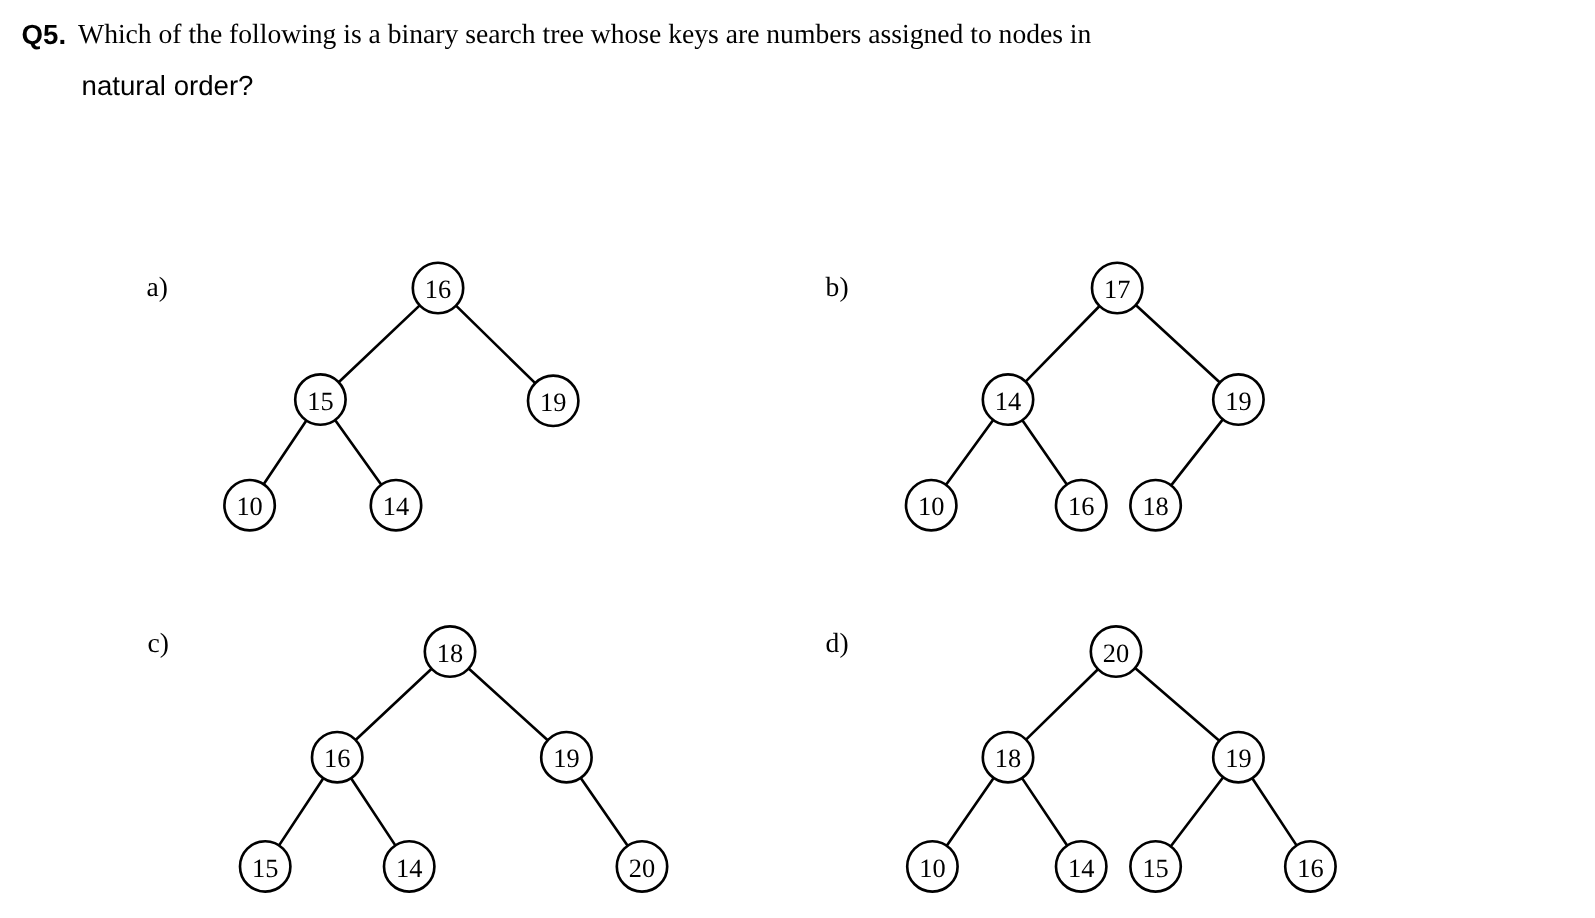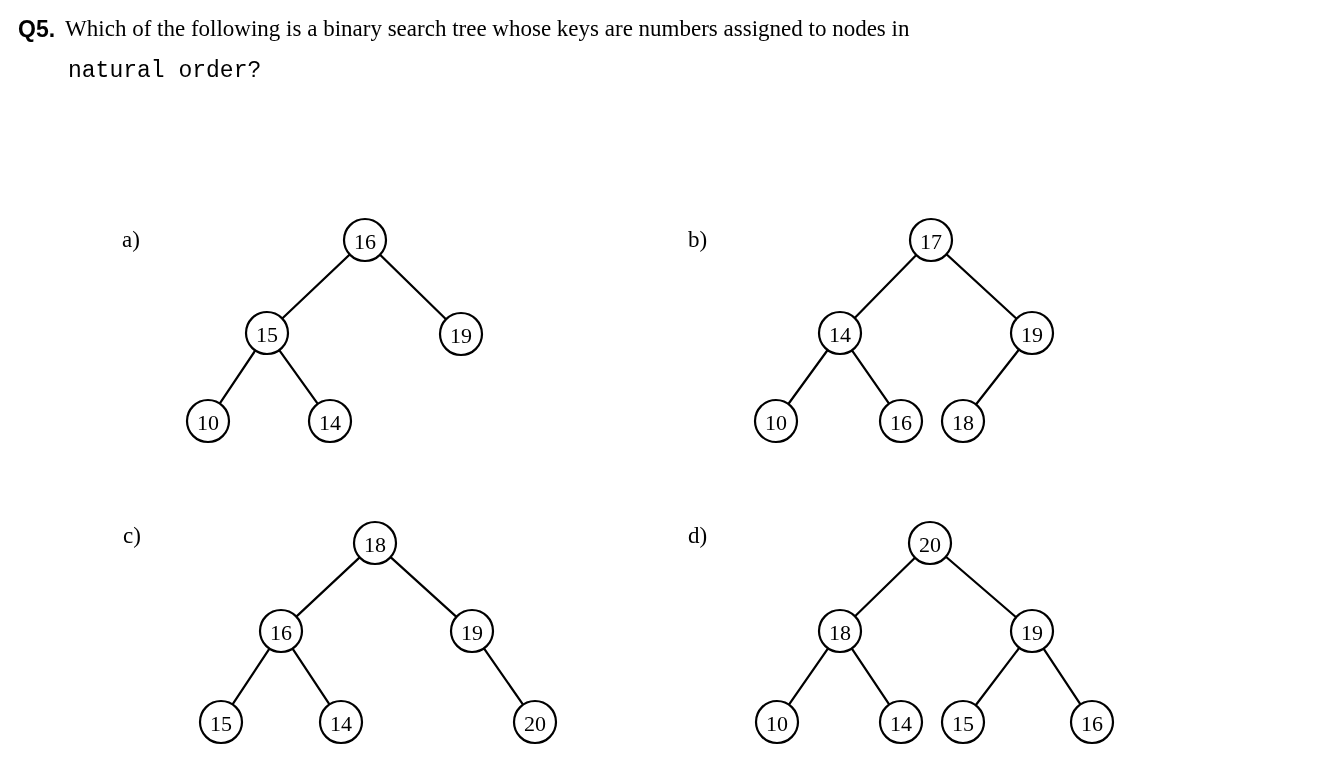--- a/index.html
+++ b/index.html
@@ -35,21 +35,21 @@
     white-space: nowrap;
     padding-right: 10px;
   }
   #question-text {
     font-family: Liberation Serif, serif;
     font-size: 23px;
     line-height: 34px;
     max-width: 1245px;
   }
   #question-text-line2 {
-    font-family: Liberation Mono, monospace;
+    font-family: Liberation Sans, sans-serif;
     font-size: 23px;
     line-height: 34px;
     margin-left: 50px;
     margin-top: 8px;
   }
 
   
   #options-area {
     position: absolute;
     left: 0;

